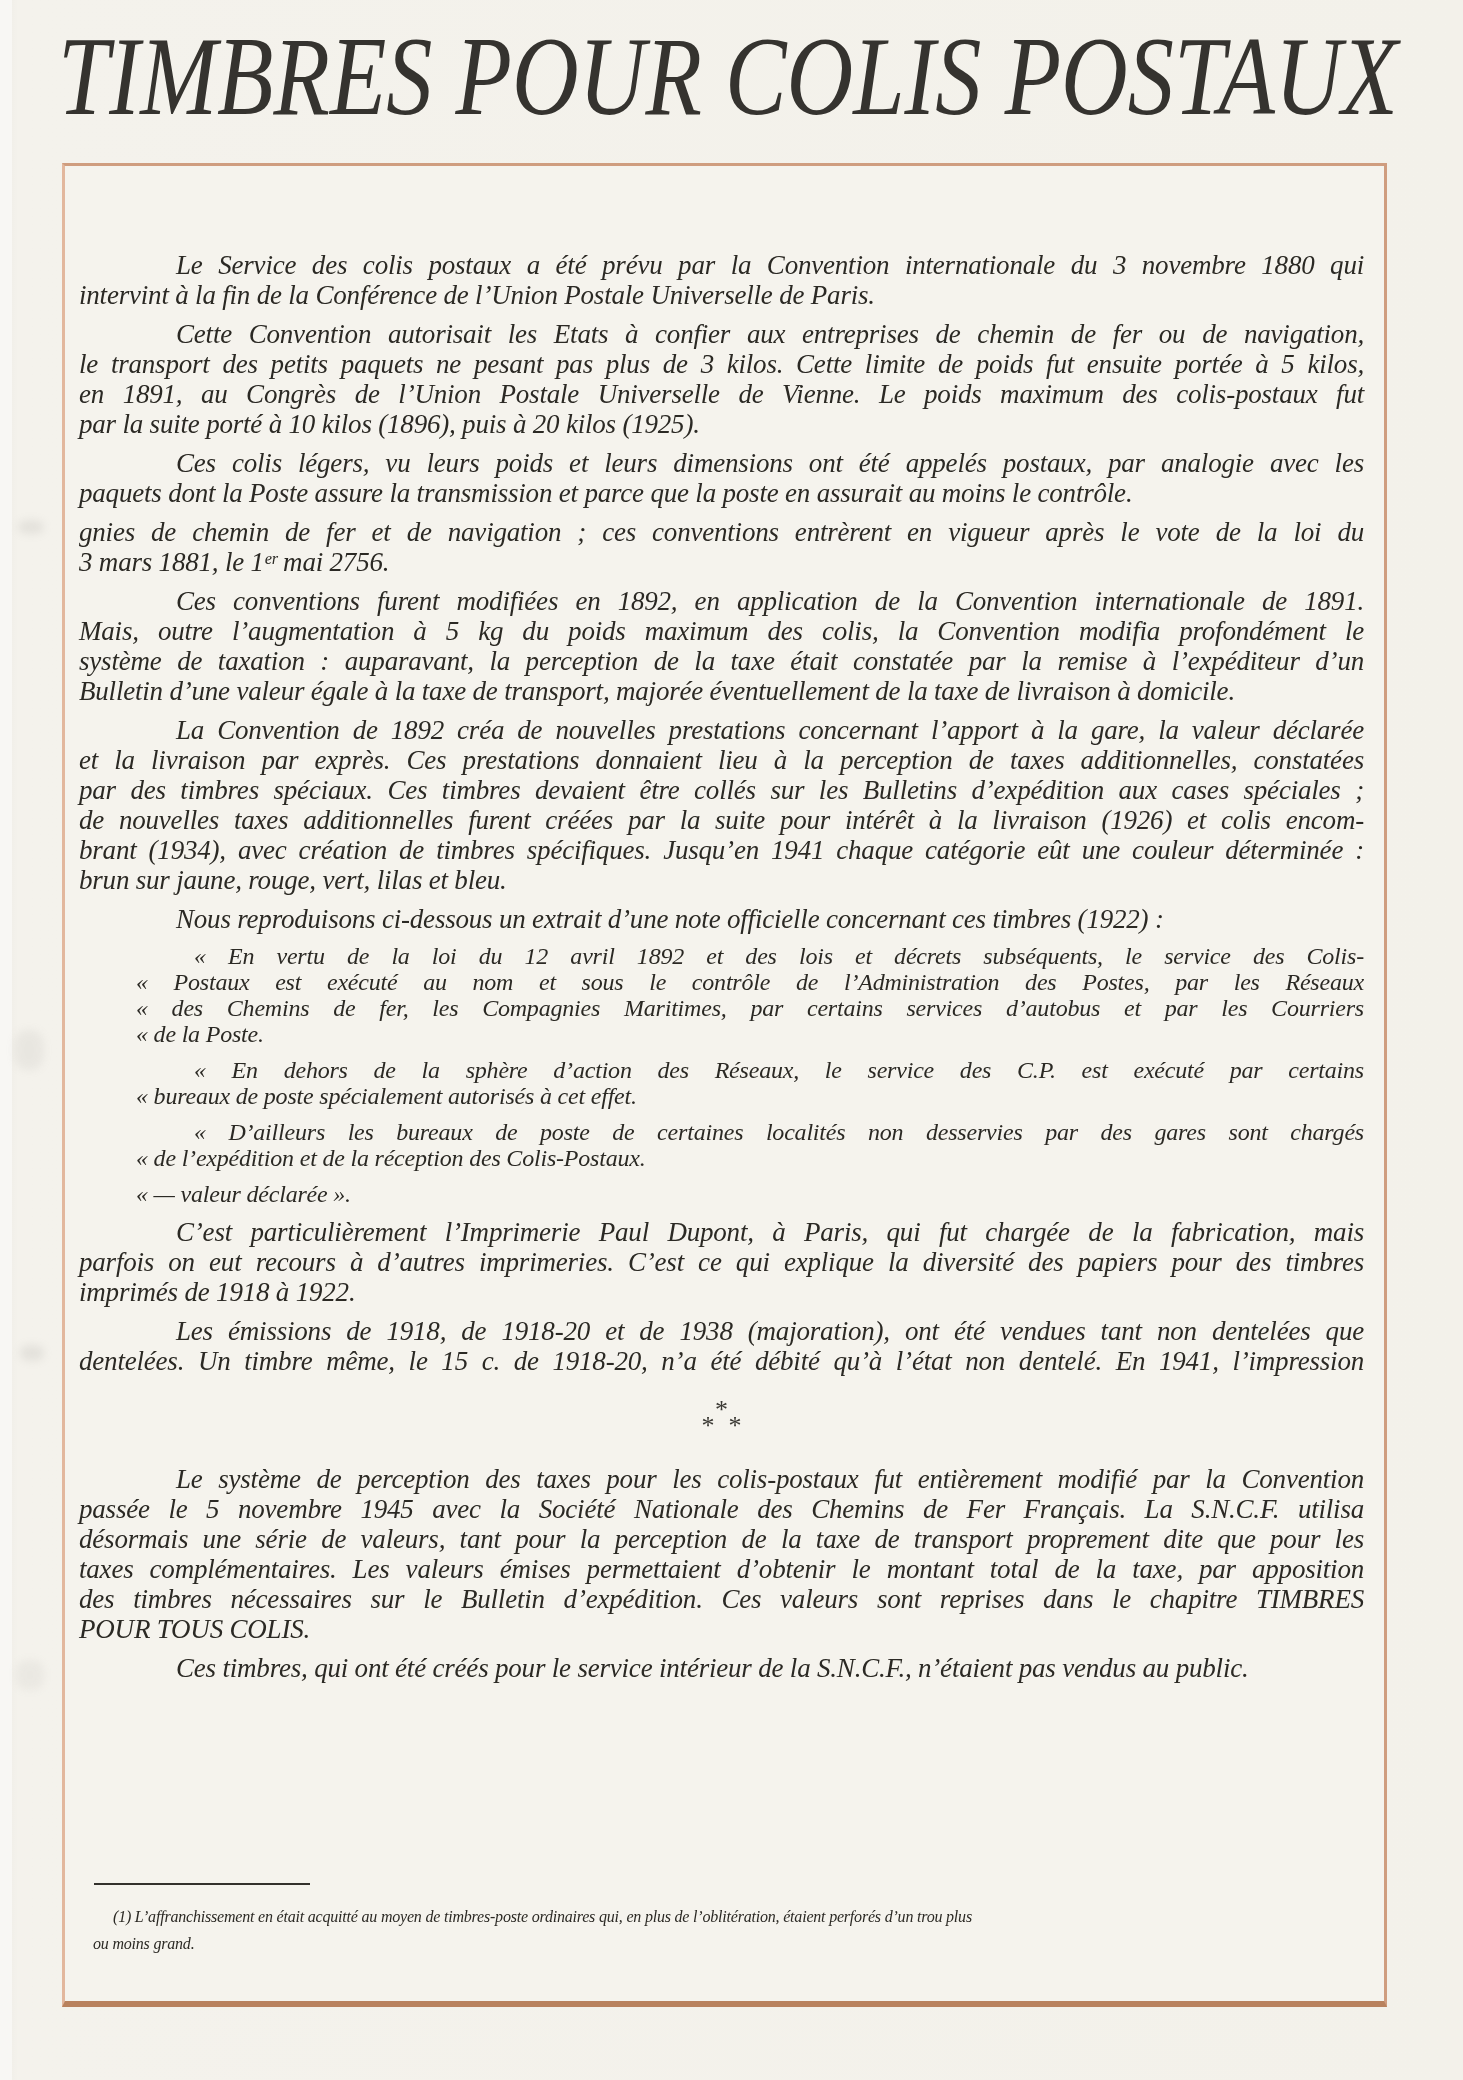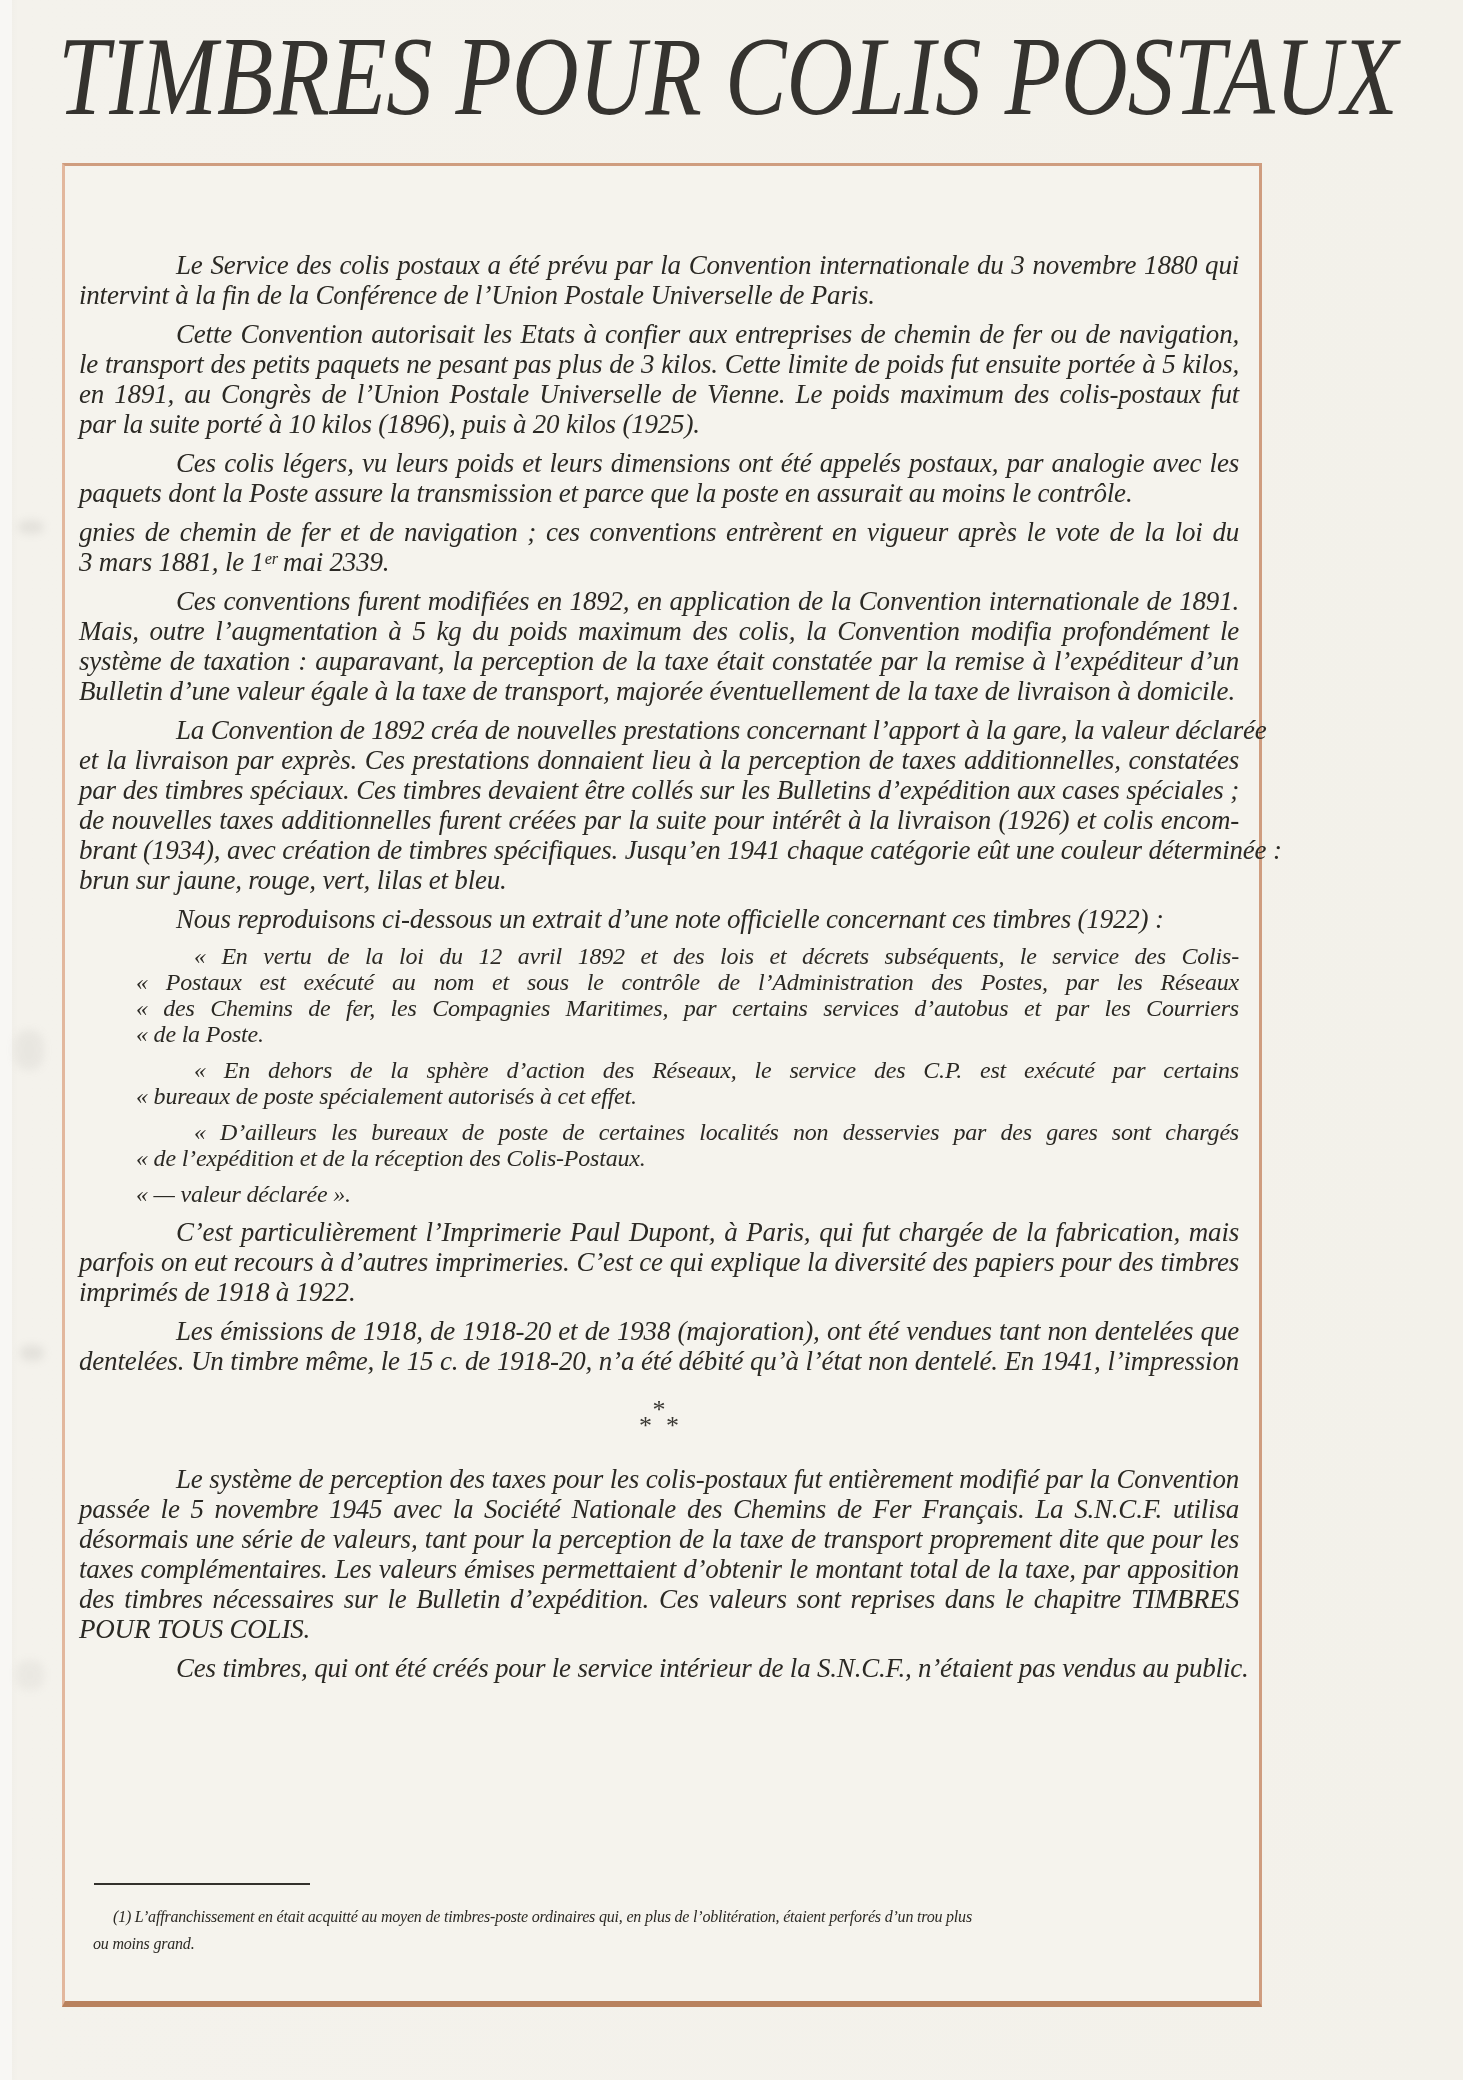--- a/index.html
+++ b/index.html
@@ -9,21 +9,21 @@
     background:linear-gradient(90deg,#eceae4 0px,#f4f2ec 18px,#f3f1ea 100%);
     overflow:hidden;
     font-family:"Liberation Serif", serif;
     color:#2b2924;
   }
   
   .title-wrap{position:absolute;left:58px;top:16px;width:1350px;height:120px;}
   .title-wrap svg{display:block;}
   
   .frame{
-    position:absolute;left:62px;top:163px;width:1200px;height:1844px;
+    position:absolute;left:62px;top:163px;width:1325px;height:1844px;
     box-sizing:border-box;
     border:3px solid #cf9d7f;
     border-left-color:#e2b79d;
     border-bottom:6px solid #b9825e;
     background:#f5f3ed;
     text-decoration:underline;
   }
   .frame-inner{
     position:absolute;left:14px;right:20px;top:84px;bottom:0;
     font-style:italic;
@@ -100,21 +100,21 @@
             <div class="line">le transport des petits paquets ne pesant pas plus de 3 kilos. Cette limite de poids fut ensuite portée à 5 kilos,</div>
             <div class="line">en 1891, au Congrès de l’Union Postale Universelle de Vienne. Le poids maximum des colis-postaux fut</div>
             <div class="line last">par la suite porté à 10 kilos (1896), puis à 20 kilos (1925).</div>
           </div>
           <div class="para body">
             <div class="line first">Ces colis légers, vu leurs poids et leurs dimensions ont été appelés postaux, par analogie avec les</div>
             <div class="line last">paquets dont la Poste assure la transmission et parce que la poste en assurait au moins le contrôle.</div>
           </div>
           <div class="para body">
             <div class="line">gnies de chemin de fer et de navigation ; ces conventions entrèrent en vigueur après le vote de la loi du</div>
-            <div class="line last">3 mars 1881, le 1ᵉʳ mai 2339.</div>
+            <div class="line last">3 mars 1881, le 1ᵉʳ mai 2756.</div>
           </div>
           <div class="para body">
             <div class="line first">Ces conventions furent modifiées en 1892, en application de la Convention internationale de 1891.</div>
             <div class="line">Mais, outre l’augmentation à 5 kg du poids maximum des colis, la Convention modifia profondément le</div>
             <div class="line">système de taxation : auparavant, la perception de la taxe était constatée par la remise à l’expéditeur d’un</div>
             <div class="line last">Bulletin d’une valeur égale à la taxe de transport, majorée éventuellement de la taxe de livraison à domicile.</div>
           </div>
           <div class="para body">
             <div class="line first">La Convention de 1892 créa de nouvelles prestations concernant l’apport à la gare, la valeur déclarée</div>
             <div class="line">et la livraison par exprès. Ces prestations donnaient lieu à la perception de taxes additionnelles, constatées</div>

